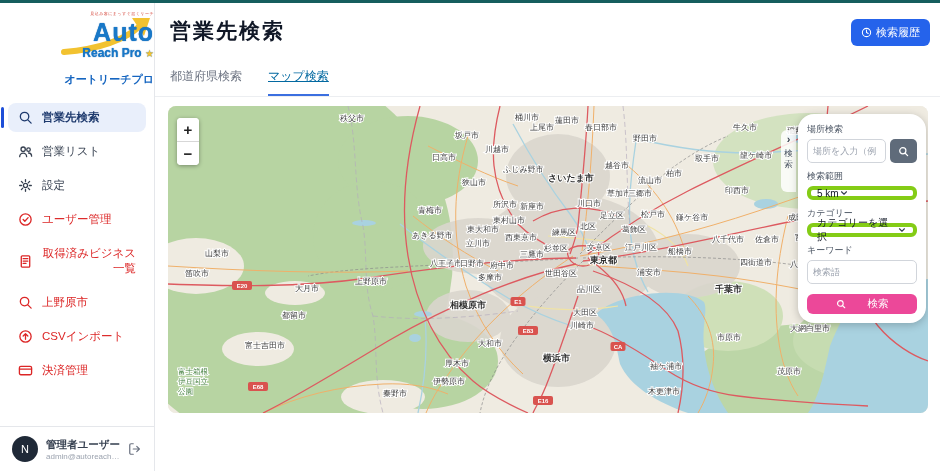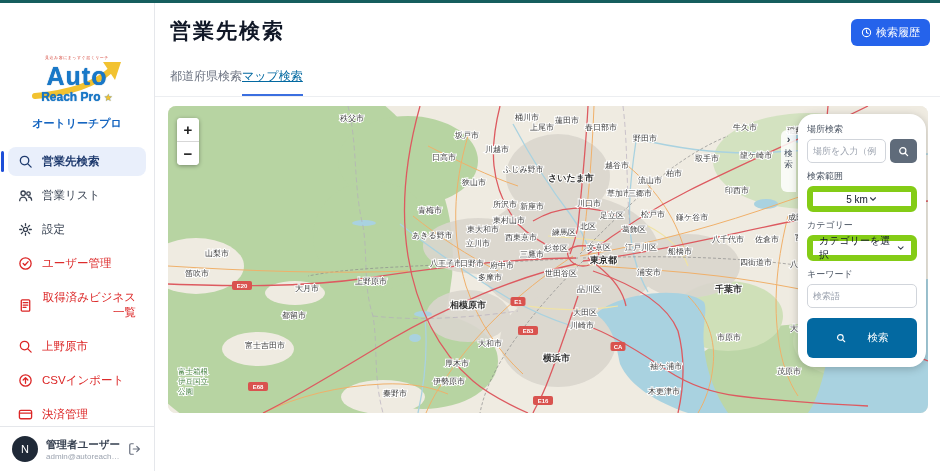--- a/index.html
+++ b/index.html
@@ -4,21 +4,21 @@
 <style>
   * { margin:0; padding:0; box-sizing:border-box; }
   html,body { width:940px; height:471px; overflow:hidden; background:#fff;
     font-family:"Liberation Sans","DejaVu Sans",sans-serif; }
 
   .topbar { position:absolute; top:0; left:0; width:940px; height:3px; background:#155e5e; z-index:50; }
 
   
   .sidebar { position:absolute; top:3px; left:0; width:155px; height:468px;
     background:#fff; border-right:1px solid #e5e7eb; }
-  .logo-wrap { text-align:center; padding-top:8px; position:relative;margin-top:44px; }
+  .logo-wrap { text-align:right; padding-top:8px; position:relative; }
   .logo-tagline { font-size:4px; color:#d23b2f; letter-spacing:.5px; }
   .logo-mark { position:relative; display:inline-block; width:96px; height:46px; }
   .logo-arrow { position:absolute; left:0; top:-2px; width:96px; height:48px; }
   .brand-top { position:absolute; left:0; right:0; top:2px; font-size:25px; font-weight:bold;
     color:#1878c8; letter-spacing:1px; text-shadow:0 0 1px #0f5fa8; }
   .brand-bottom { position:absolute; left:0; right:0; top:30px; font-size:12px; font-weight:bold;
     color:#1878c8; text-shadow:0 0 1px #0f5fa8; }
   .brand-star { color:#f2c230; font-size:10px; }
   .brand-jp { font-size:11px; font-weight:bold; color:#1565c0; margin-top:6px; }
 
@@ -45,21 +45,21 @@
   
   .main { position:absolute; left:155px; top:3px; width:785px; height:468px; background:#fff; }
   .page-header { display:flex; justify-content:space-between; align-items:flex-start;
     padding:14px 10px 0 15px; }
   .page-title { font-size:21px; font-weight:600; color:#111827; letter-spacing:2px; }
   .history-btn { display:flex; align-items:center; gap:4px; background:#2563eb; color:#fff;
     border:none; border-radius:6px; font-size:11px; padding:6px 10px; cursor:pointer;
     font-family:inherit; margin-top:2px; }
   .history-btn svg { width:11px; height:11px; }
 
-  .tabs { display:flex; margin-top:22px; padding:0 15px;
+  .tabs { display:flex; gap:26px; margin-top:22px; padding:0 15px;
     border-bottom:1px solid #eceef1; }
   .tab { font-size:12px; color:#6b7280; padding-bottom:9px; cursor:pointer;
     border-bottom:2px solid transparent; }
   .tab.active { color:#0369a1; border-bottom-color:#3b6fe0;text-decoration:underline; }
 
   
   .map-wrap { position:relative; margin:9px 12px 0 13px; width:760px; height:307px;
     border-radius:8px; overflow:hidden; background:#efebe1; }
   .map-svg { position:absolute; inset:0; width:100%; height:100%; cursor:grab; }
   .maplabel { font-size:8px; fill:#3d3d3d; paint-order:stroke; stroke:#ffffff; stroke-width:2px;
@@ -86,25 +86,25 @@
   .fld-label { font-size:9px; color:#4b5563; margin:7px 0 3px; }
   .fld-label:first-child { margin-top:0; }
   .loc-row { display:flex; gap:4px; }
   .txt-input { width:100%; height:24px; border:1px solid #d1d5db; border-radius:5px;
     font-size:9px; padding:0 5px; color:#111827; font-family:inherit; min-width:0; }
   .txt-input::placeholder { color:#9ca3af; }
   .loc-row .txt-input { flex:1; }
   .loc-search-btn { width:27px; height:24px; flex:0 0 27px; background:#5f6b7a; border:none;
     border-radius:5px; display:flex; align-items:center; justify-content:center; cursor:pointer; }
   .loc-search-btn svg { width:11px; height:11px; }
-  .select-box { height:26px; border:6px solid #84cc16; border-radius:6px; background:#fff;
-    display:flex; align-items:center; justify-content:center; padding:0 6px;
+  .select-box { height:14px; border:4px solid #84cc16; border-radius:6px; background:#fff;
+    display:flex; align-items:center; justify-content:flex-start; padding:0 6px;
     font-size:10px; color:#111827; cursor:pointer; }
   .select-box svg { width:10px; height:10px; color:#374151; }
-  .panel-search-btn { width:100%; height:40px; margin-top:10px; background:#0369a1; border:none;
+  .panel-search-btn { width:100%; height:20px; margin-top:10px; background:#ec4899; border:none;
     border-radius:6px; color:#fff; font-size:10.5px; display:flex; align-items:center;
     justify-content:center; gap:22px; cursor:pointer; font-family:inherit; }
   .panel-search-btn svg { width:10px; height:10px; }
 </style>
 </head>
 <body>
 
 <div class="topbar"></div>
 
 <div class="sidebar">

